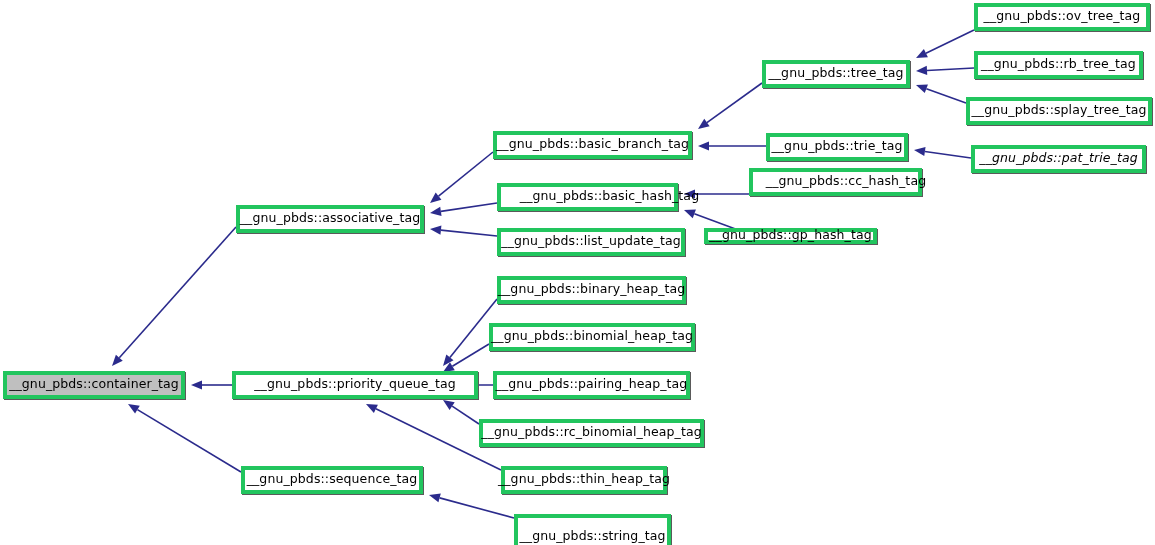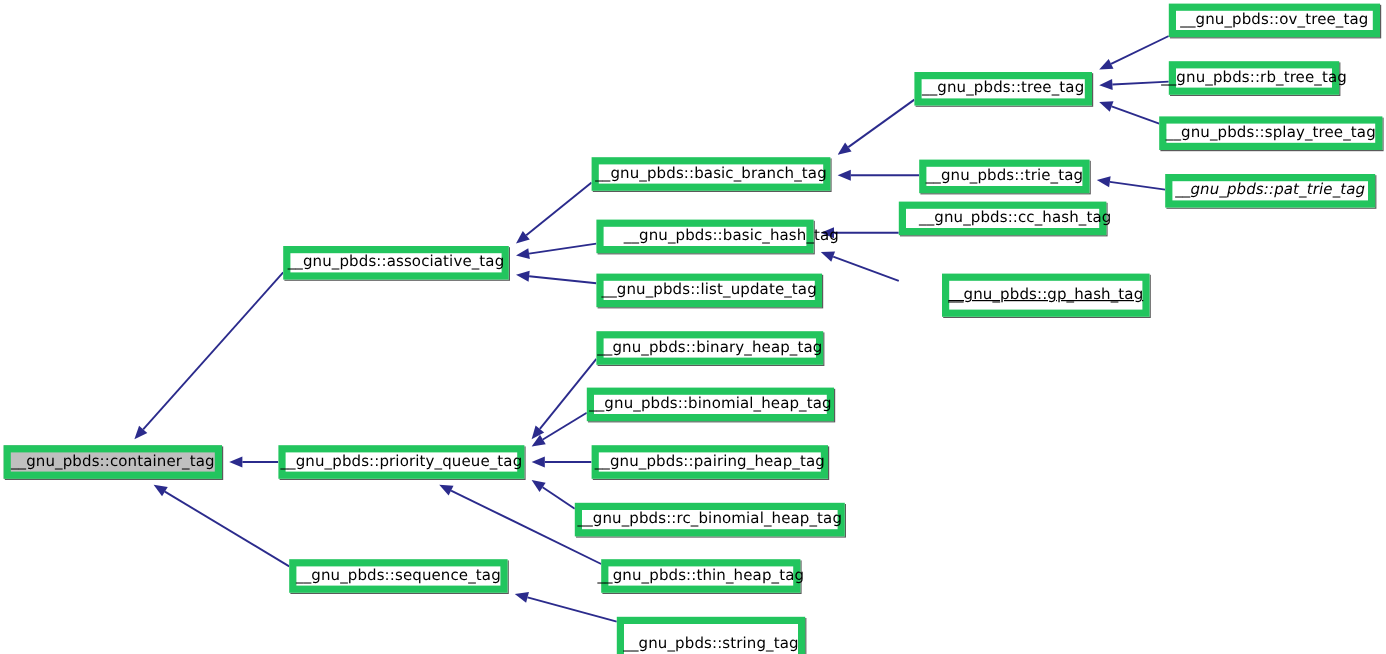--- a/index.html
+++ b/index.html
@@ -23,21 +23,21 @@
     width: 1155px;
     height: 545px;
     pointer-events: none;
   }
   .node {
     position: absolute;
     box-sizing: border-box;
     display: flex;
     align-items: center;
     justify-content: center;
-    border: 6px solid #22c55e;
+    border: 4px solid #22c55e;
     background: #ffffff;
     color: #000000;
     font-size: 12.5px;
     line-height: 1;
     white-space: nowrap;
     letter-spacing: 0.1px;
     box-shadow: 1px 1px 0 0 #5a5a5a;
     cursor: pointer;
   }
   .node.highlight {
@@ -133,21 +133,21 @@
         <line x1="514" y1="518" x2="439.6181464870634" y2="497.8731455200289" stroke="#2b2b8c" stroke-width="1.6"></line>
         <polygon points="429,495 440.81964370453005,493.43282971634784 438.4166492695968,502.31346132371" fill="#2b2b8c"></polygon>
       </g>
     </svg>
 <div class="node highlight" style="left: 3px; top: 371px; width: 182px; height: 28px;">
       <span class="node-label">__gnu_pbds::container_tag</span>
     </div>
     <div class="node" style="left: 236px; top: 205px; width: 188px; height: 28px;">
       <span class="node-label">__gnu_pbds::associative_tag</span>
     </div>
-    <div class="node" style="left: 232px; top: 371px; width: 205px; height: 28px;">
+    <div class="node" style="left: 232px; top: 371px; width: 246px; height: 28px;">
       <span class="node-label">__gnu_pbds::priority_queue_tag</span>
     </div>
     <div class="node" style="left: 241px; top: 466px; width: 182px; height: 28px;">
       <span class="node-label">__gnu_pbds::sequence_tag</span>
     </div>
     <div class="node" style="left: 493px; top: 131px; width: 199px; height: 28px;">
       <span class="node-label">__gnu_pbds::basic_branch_tag</span>
     </div>
     <div class="node" style="left: 497px; top: 183px; width: 181px; height: 28px; padding-left: 44px;">
       <span class="node-label">__gnu_pbds::basic_hash_tag</span>
@@ -157,33 +157,33 @@
     </div>
     <div class="node" style="left: 762px; top: 60px; width: 148px; height: 28px;">
       <span class="node-label">__gnu_pbds::tree_tag</span>
     </div>
     <div class="node" style="left: 766px; top: 133px; width: 142px; height: 28px;">
       <span class="node-label">__gnu_pbds::trie_tag</span>
     </div>
     <div class="node" style="left: 974px; top: 3px; width: 176px; height: 28px;">
       <span class="node-label">__gnu_pbds::ov_tree_tag</span>
     </div>
-    <div class="node" style="left: 974px; top: 51px; width: 142px; height: 28px;">
+    <div class="node" style="left: 974px; top: 51px; width: 169px; height: 28px;">
       <span class="node-label">__gnu_pbds::rb_tree_tag</span>
     </div>
     <div class="node" style="left: 966px; top: 97px; width: 186px; height: 28px;">
       <span class="node-label">__gnu_pbds::splay_tree_tag</span>
     </div>
     <div class="node" style="left: 971px; top: 145px; width: 175px; height: 28px; font-style: italic;">
       <span class="node-label">__gnu_pbds::pat_trie_tag</span>
     </div>
     <div class="node" style="left: 749px; top: 168px; width: 173px; height: 28px; padding-left: 21px;">
       <span class="node-label">__gnu_pbds::cc_hash_tag</span>
     </div>
-    <div class="node" style="left: 785px; top: 228px; width: 173px; height: 36px; text-decoration: underline;">
+    <div class="node" style="left: 704px; top: 228px; width: 173px; height: 16px;">
       <span class="node-label">__gnu_pbds::gp_hash_tag</span>
     </div>
     <div class="node" style="left: 497px; top: 276px; width: 189px; height: 28px;">
       <span class="node-label">__gnu_pbds::binary_heap_tag</span>
     </div>
     <div class="node" style="left: 489px; top: 323px; width: 206px; height: 28px;">
       <span class="node-label">__gnu_pbds::binomial_heap_tag</span>
     </div>
     <div class="node" style="left: 493px; top: 371px; width: 197px; height: 28px;">
       <span class="node-label">__gnu_pbds::pairing_heap_tag</span>

